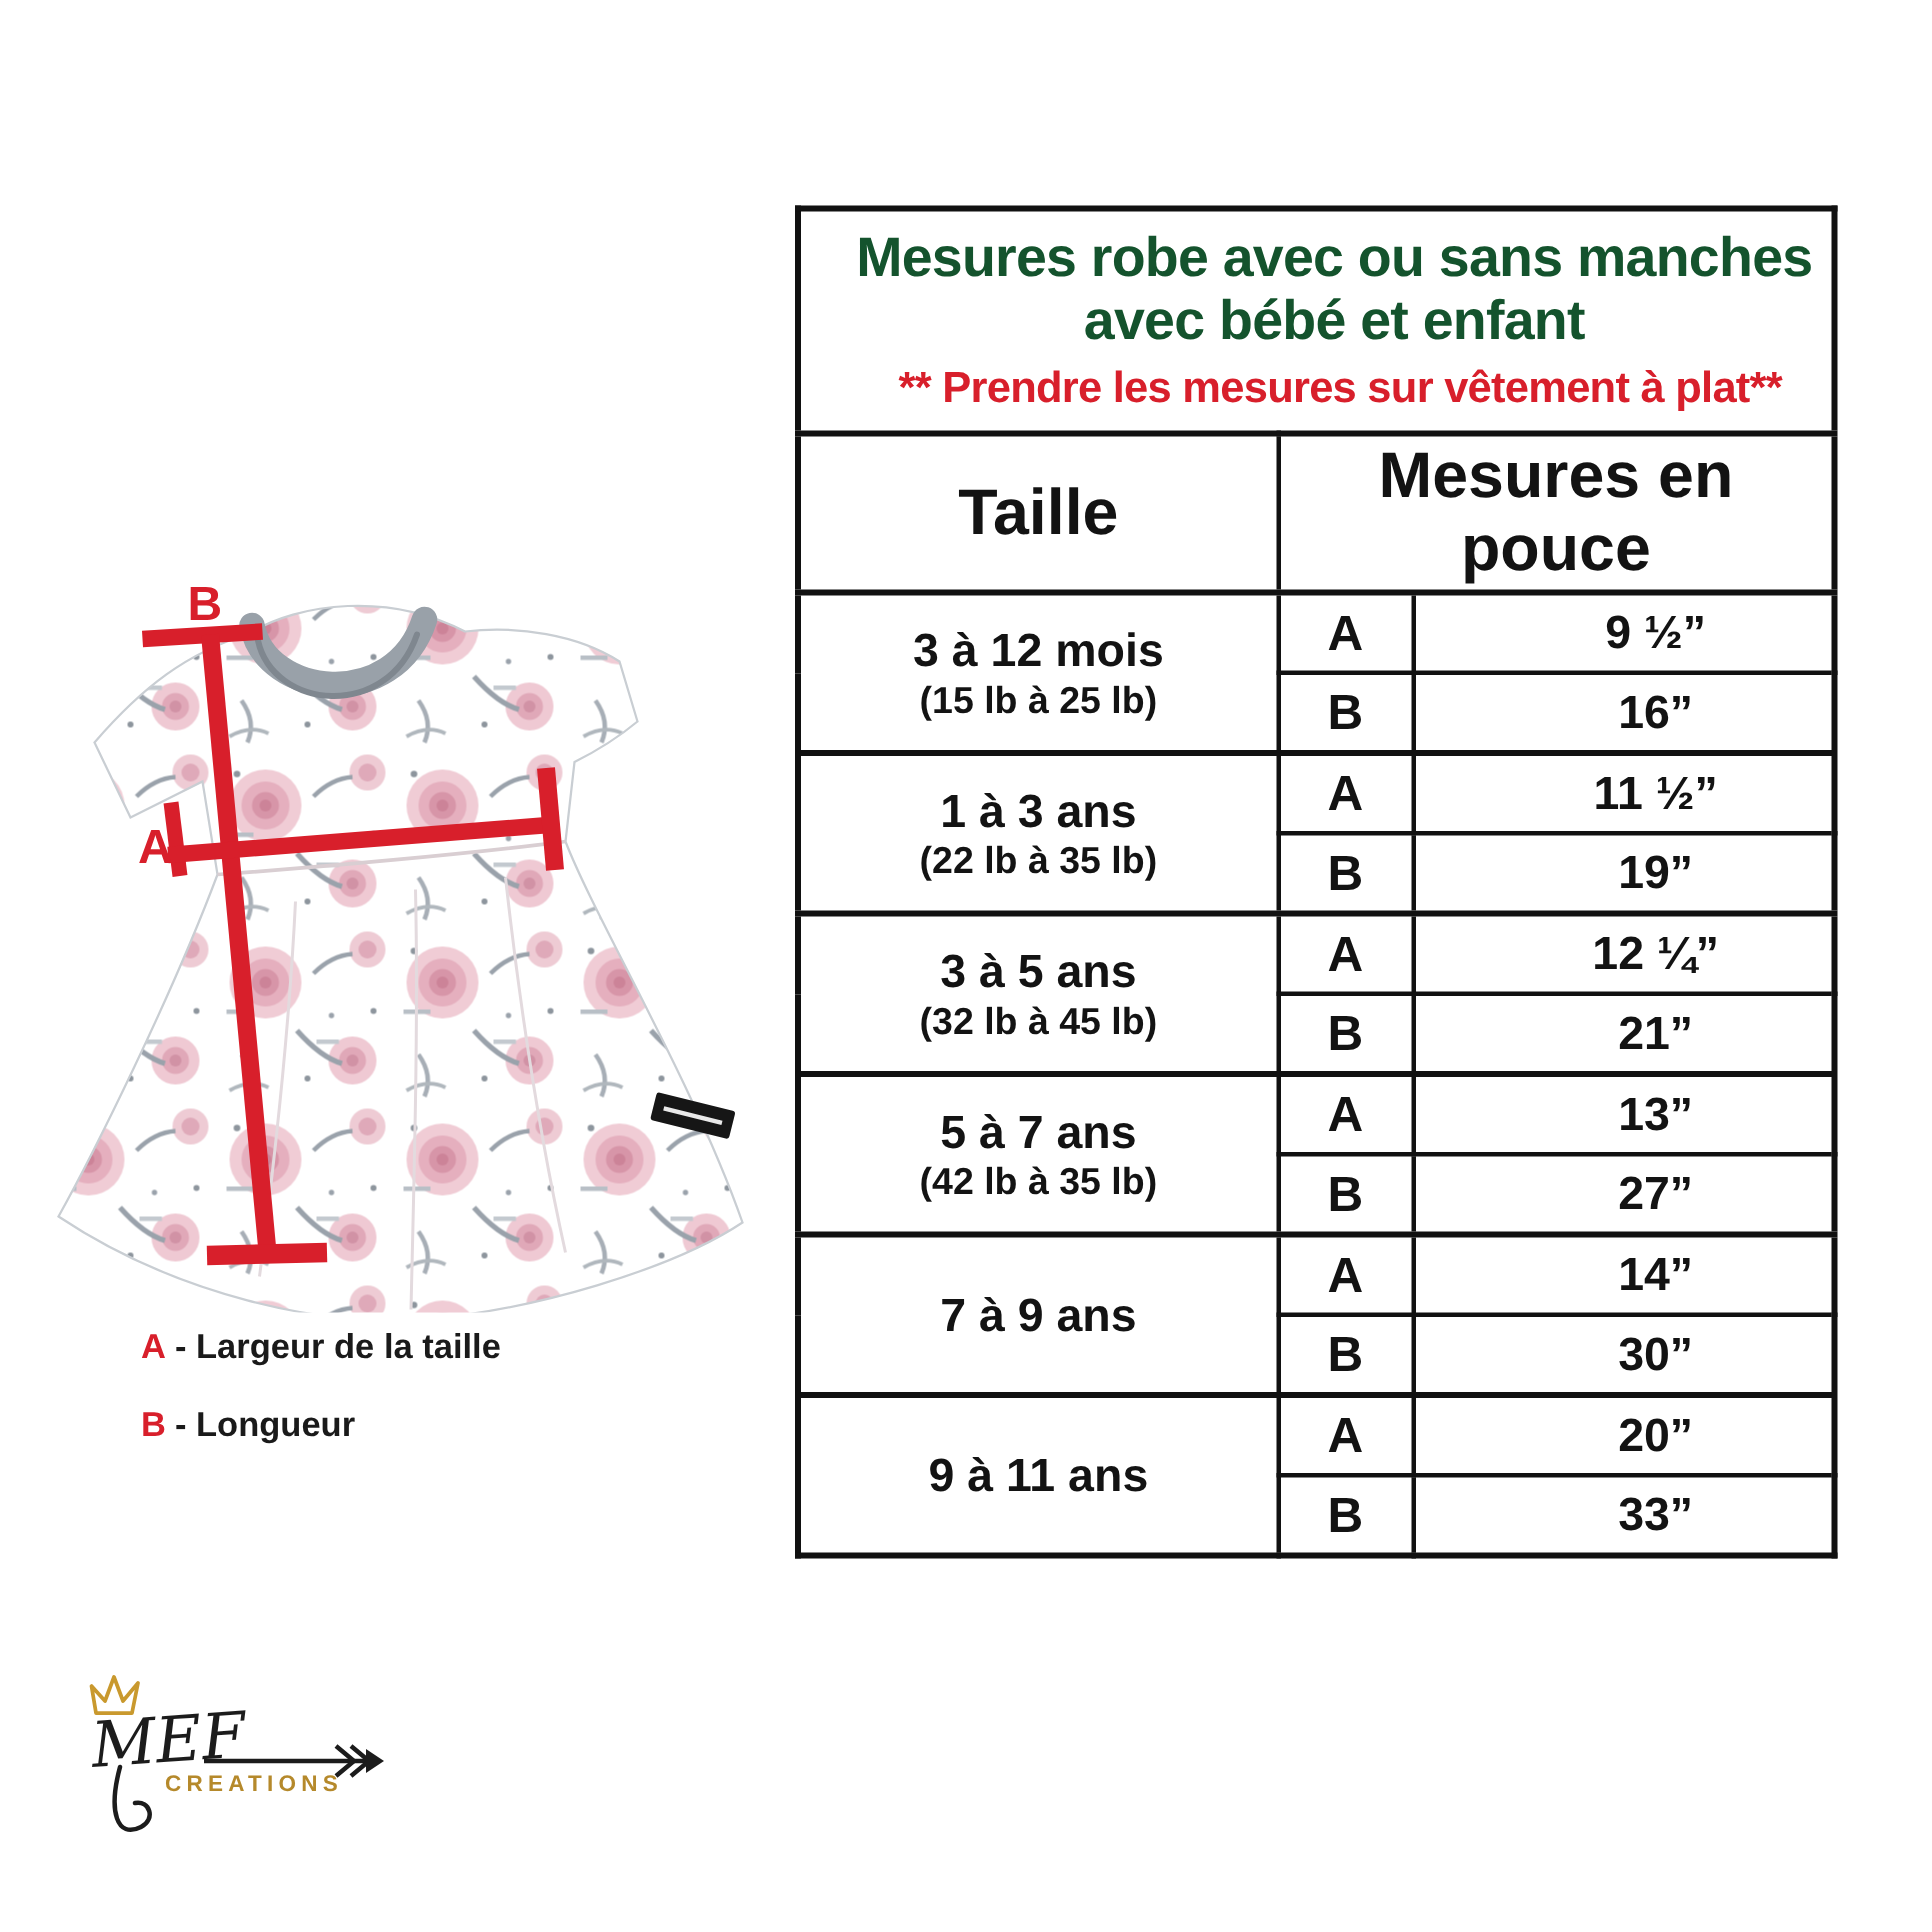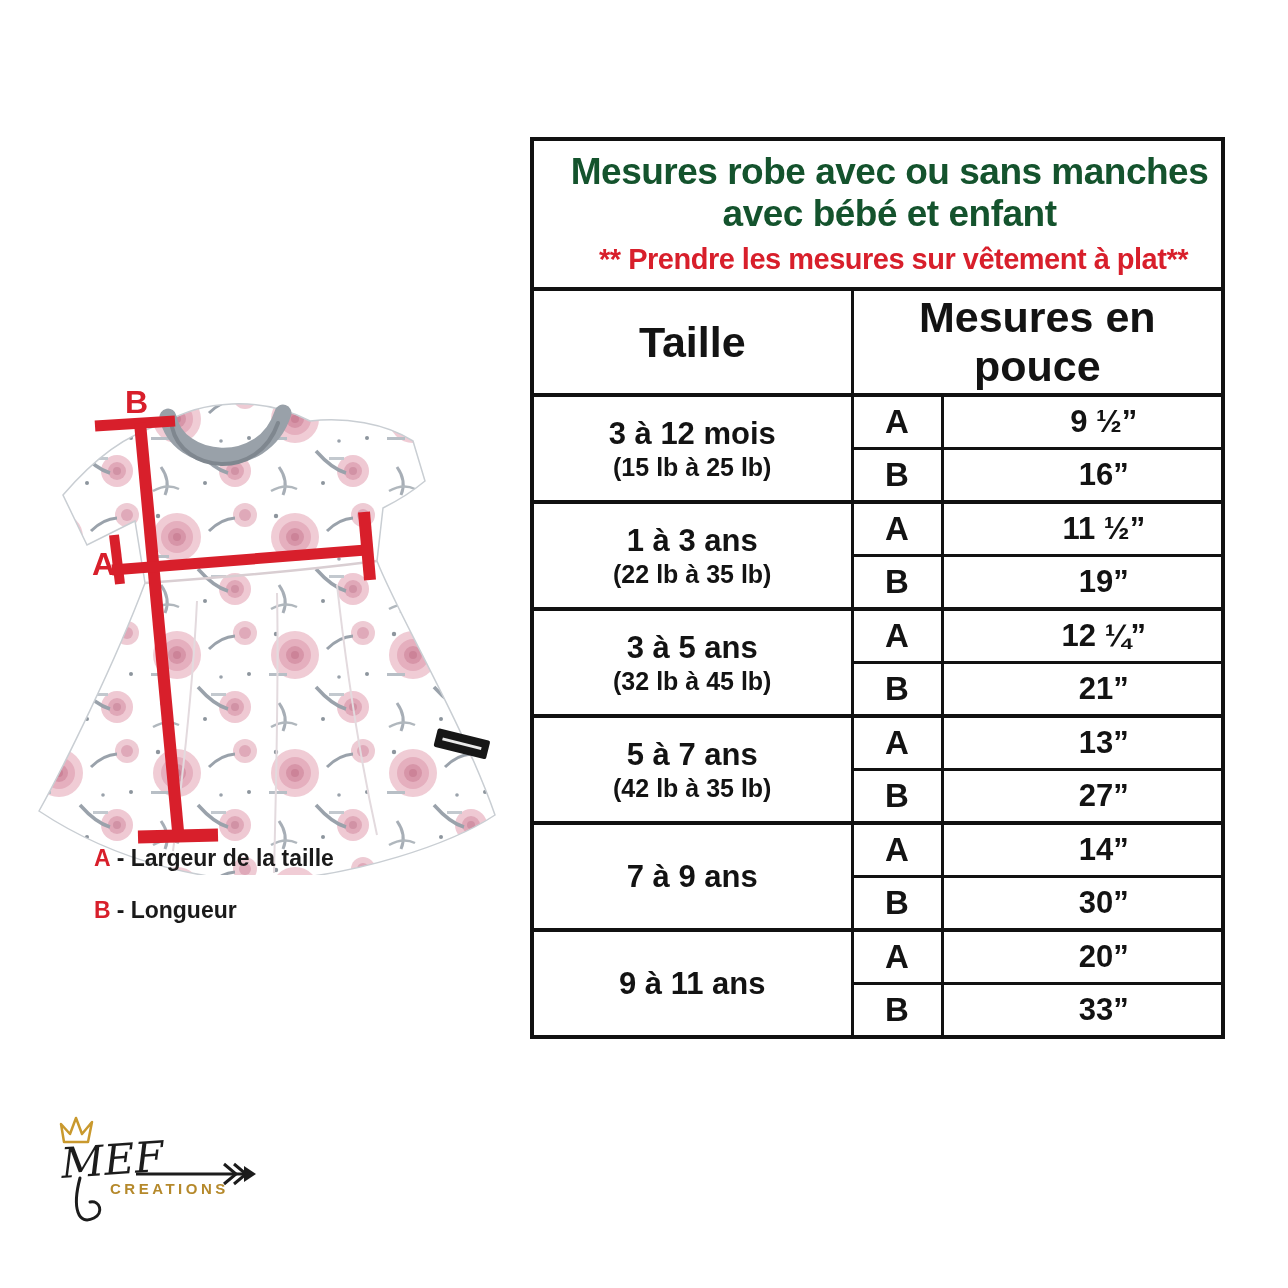--- a/index.html
+++ b/index.html
@@ -22,21 +22,21 @@
   .title-warning{font-size:29px;letter-spacing:-0.5px;line-height:36px;margin-top:6px;}
   .red{color:#d81f2b;margin-left:32px;}
   tr.header-row td{height:102px;font-size:43px;}
   tr.group-a td{border-top:4px solid #111;}
   tr.row-b td{border-top:2px solid #111;}
   td.size-cell{font-size:31px;line-height:36px;}
   .weight-line{font-size:25px;line-height:30px;}
   td.letter-cell{font-size:33px;height:50px;}
   td.value-cell{font-size:31px;padding-left:43px;}
   
-  .legend{position:absolute;left:62px;top:845px;font-weight:bold;font-size:23px;}
+  .legend{position:absolute;left:62px;top:884px;font-weight:bold;font-size:23px;}
   .legend-item{margin-bottom:25px;white-space:nowrap;color:#1a1a1a;}
   .legend-item .red{margin-right:6px;}
   
   .dress-svg{position:absolute;left:25px;top:383px;}
   .logo-svg{position:absolute;left:48px;top:1112px;}
 </style>
 </head>
 <body>
 
 <div class="canvas">

